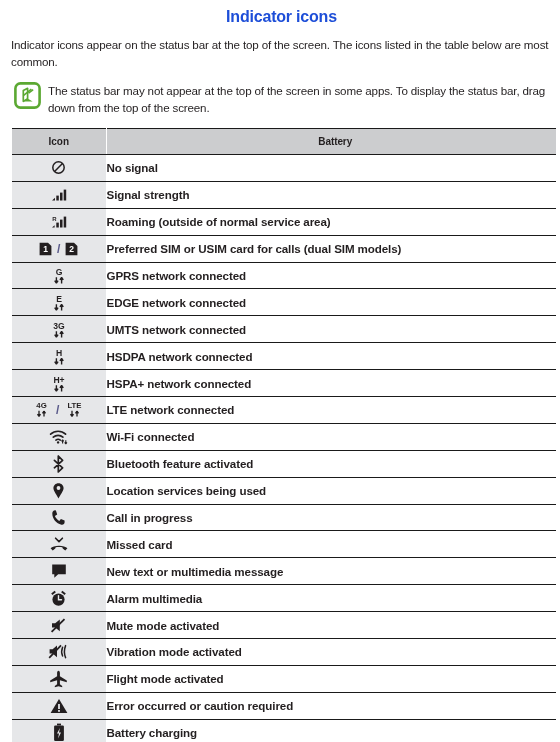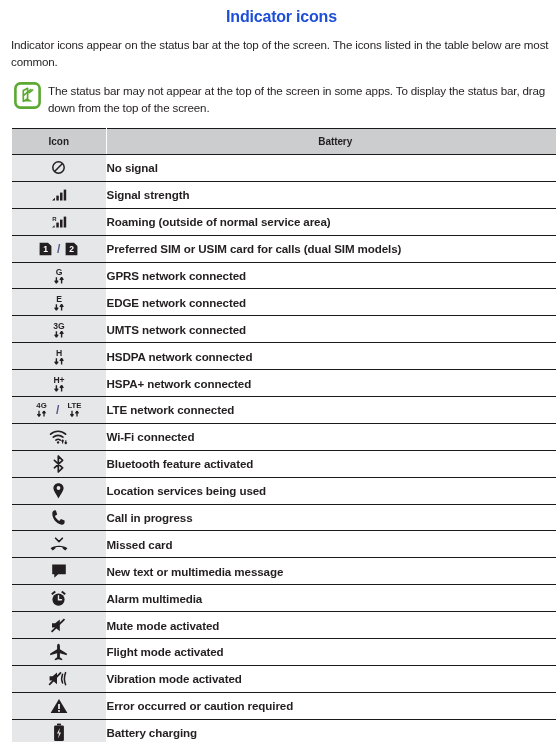--- a/index.html
+++ b/index.html
@@ -412,49 +412,49 @@
             </span>
           </div>
         </td>
         <td class="col-mean">Mute mode activated</td>
       </tr>
 
       <tr>
         <td class="col-icon">
           <div class="iconcell">
             <span>
-              <svg width="19" height="18" viewBox="0 0 19 18">
-                <path d="M9.5 0.8 C10.4 0.8 10.9 1.8 10.9 3.1 L10.9 6.3 L17.8 10.5 L17.8 12.3 L10.9 10.2 L10.9 14.2 L13.2 15.9 L13.2 17.2 L9.5 16.2 L5.8 17.2 L5.8 15.9 L8.1 14.2 L8.1 10.2 L1.2 12.3 L1.2 10.5 L8.1 6.3 L8.1 3.1 C8.1 1.8 8.6 0.8 9.5 0.8 Z" fill="#231f20"></path>
-              </svg>
-            </span>
-          </div>
-        </td>
-        <td class="col-mean">Flight mode activated</td>
-      </tr>
-
-      <tr>
-        <td class="col-icon">
-          <div class="iconcell">
-            <span>
               <svg width="21" height="17" viewBox="0 0 21 17">
                 <path d="M1.6 6.2 H4.6 L9 2.4 L9 14.2 L4.6 10.4 H1.6 Z" fill="#231f20"></path>
                 <line x1="1.2" y1="14.8" x2="13" y2="2.4" stroke="#231f20" stroke-width="1.7"></line>
                 <path d="M14.6 4.2 C13.4 7 13.4 10.2 14.6 13" fill="none" stroke="#231f20" stroke-width="1.5" stroke-linecap="round"></path>
                 <path d="M17.6 2.6 C16.1 6.4 16.1 10.8 17.6 14.6" fill="none" stroke="#231f20" stroke-width="1.5" stroke-linecap="round"></path>
               </svg>
             </span>
           </div>
         </td>
         <td class="col-mean">Vibration mode activated</td>
       </tr>
 
       <tr>
         <td class="col-icon">
           <div class="iconcell">
             <span>
+              <svg width="19" height="18" viewBox="0 0 19 18">
+                <path d="M9.5 0.8 C10.4 0.8 10.9 1.8 10.9 3.1 L10.9 6.3 L17.8 10.5 L17.8 12.3 L10.9 10.2 L10.9 14.2 L13.2 15.9 L13.2 17.2 L9.5 16.2 L5.8 17.2 L5.8 15.9 L8.1 14.2 L8.1 10.2 L1.2 12.3 L1.2 10.5 L8.1 6.3 L8.1 3.1 C8.1 1.8 8.6 0.8 9.5 0.8 Z" fill="#231f20"></path>
+              </svg>
+            </span>
+          </div>
+        </td>
+        <td class="col-mean">Flight mode activated</td>
+      </tr>
+
+      <tr>
+        <td class="col-icon">
+          <div class="iconcell">
+            <span>
               <svg width="18" height="16" viewBox="0 0 18 16">
                 <path d="M9 1 L17.4 15 L0.6 15 Z" fill="#231f20"></path>
                 <rect x="8.1" y="6" width="1.8" height="5" fill="#e6e7e9"></rect>
                 <rect x="8.1" y="12" width="1.8" height="1.8" fill="#e6e7e9"></rect>
               </svg>
             </span>
           </div>
         </td>
         <td class="col-mean">Error occurred or caution required</td>
       </tr>

